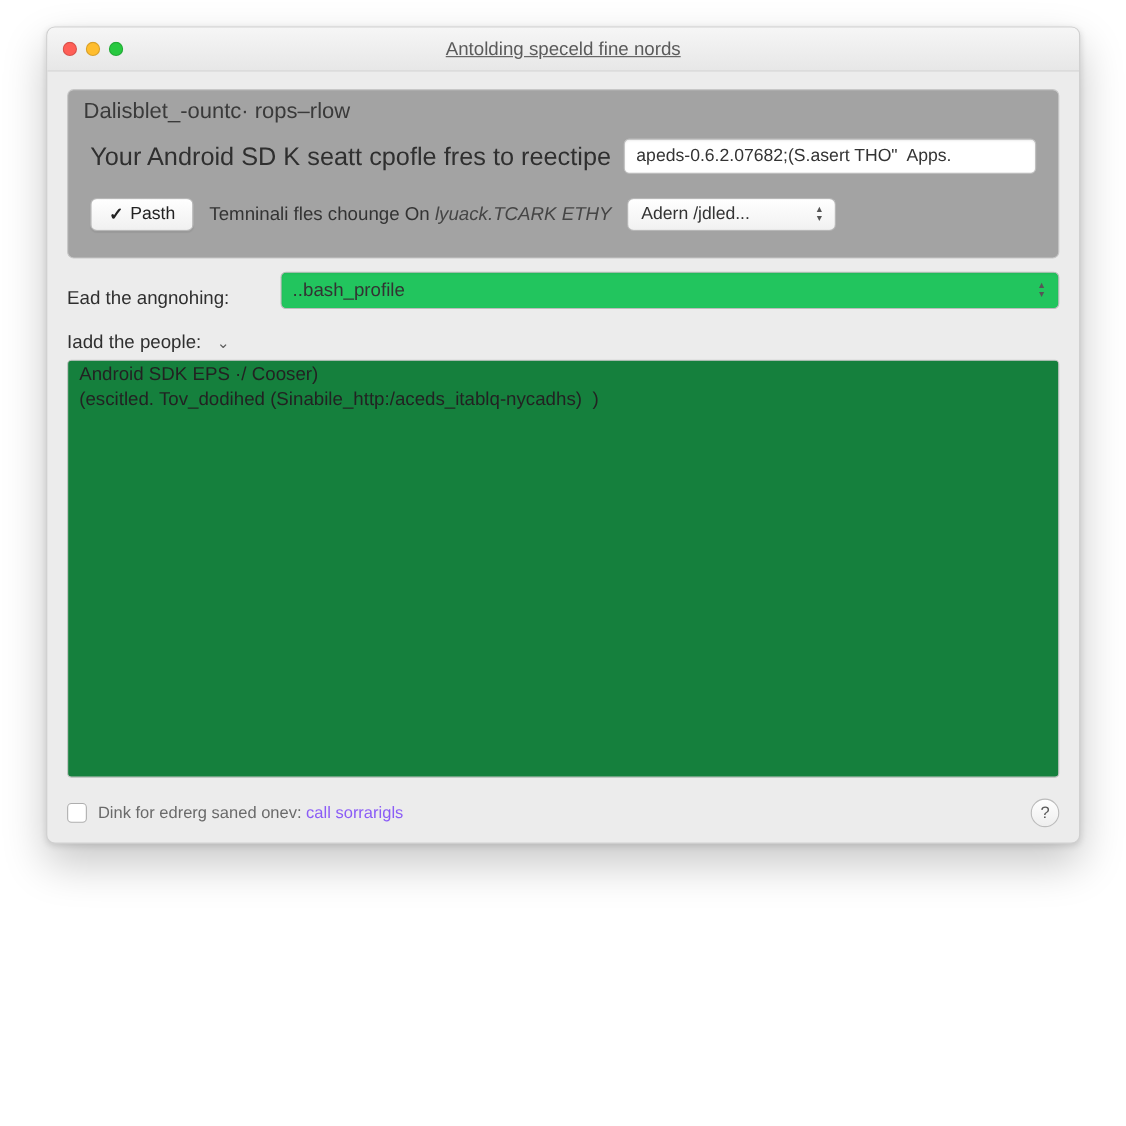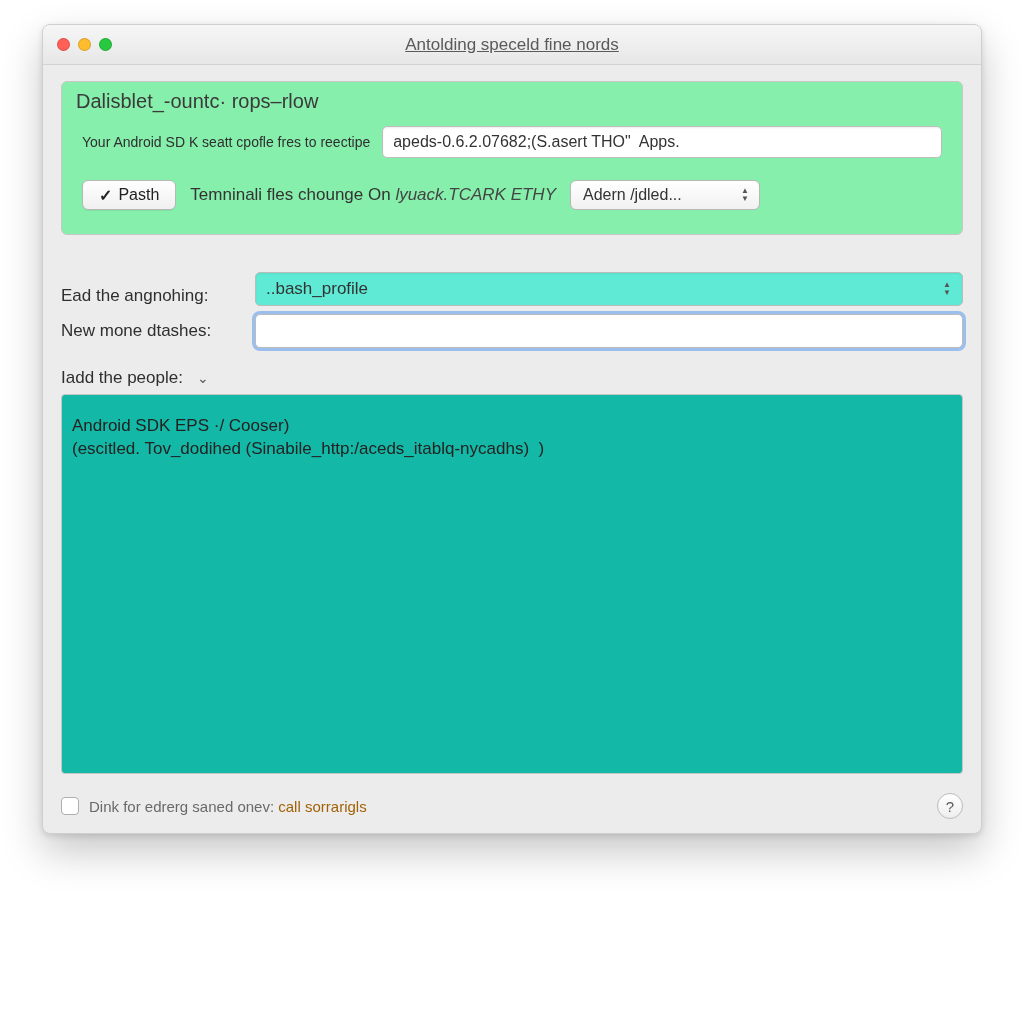--- a/index.html
+++ b/index.html
@@ -47,40 +47,40 @@
     text-decoration: underline;
   }
   .content {
     padding: 16px 18px 14px 18px;
     font-size: 17px;
     color: #2b2b2b;
   }
   .groupbox {
     border: 1px solid #c7c7c7;
     border-radius: 6px;
-    background: #86efac;
+    background: #a3a3a3;
     padding: 44px 20px 24px 20px;
     position: relative;
-    margin-bottom: 37px;
+    margin-bottom: 12px;
   }
   .group-legend {
     position: absolute;
     top: 8px;
     left: 14px;
     font-size: 20px;
     color: #3a3a3a;
     background: transparent;
   }
   .row1 {
     display: flex;
     align-items: center;
     gap: 12px;
     margin-bottom: 22px;
   }
-  .sdk-label { font-size: 14px; color: #2f2f2f; white-space: nowrap; }
+  .sdk-label { font-size: 23px; color: #2f2f2f; white-space: nowrap; }
   .text-input {
     flex: 1;
     height: 32px;
     background: #ffffff;
     border: 1px solid #bdbdbd;
     border-radius: 5px;
     padding: 0 10px;
     font-size: 16px;
     color: #333;
     box-shadow: inset 0 1px 2px rgba(0,0,0,0.08);
@@ -148,21 +148,21 @@
     color: #2f2f2f;
     padding-top: 6px;
   }
   .combo {
     flex: 1;
     position: relative;
   }
   .combo input {
     width: 100%;
     height: 34px;
-    background: #5eead4;
+    background: #22c55e;
     border: 1px solid #bcbcbc;
     border-radius: 5px;
     padding: 0 34px 0 10px;
     font-size: 17px;
     color: #333;
     box-shadow: inset 0 1px 2px rgba(0,0,0,0.06);
   }
   .combo .stepper-arrows { top: 7px; right: 8px; }
   .helper-text {
     font-size: 17px;
@@ -189,24 +189,24 @@
     margin-bottom: 6px;
   }
   .chevron {
     font-size: 14px;
     color: #5b5b5b;
     cursor: pointer;
   }
   .textarea-box {
     width: 100%;
     height: 380px;
-    background: #14b8a6;
+    background: #15803d;
     border: 1px solid #c6c6c6;
     border-radius: 4px;
-    padding: 20px 10px;
+    padding: 1px 10px;
     font-size: 17px;
     color: #222;
     line-height: 1.35;
     resize: none;
     font-family: inherit;
     white-space: pre-wrap;
   }
   .footer {
     display: flex;
     align-items: center;
@@ -214,21 +214,21 @@
     padding-top: 14px;
   }
   .checkbox {
     width: 18px; height: 18px;
     background: #fff;
     border: 1px solid #aeaeae;
     border-radius: 4px;
     cursor: pointer;
   }
   .footer-text { font-size: 15px; color: #6a6a6a; }
-  .footer-link { color: #a16207; cursor: pointer; }
+  .footer-link { color: #8b5cf6; cursor: pointer; }
   .help-btn {
     margin-left: auto;
     width: 26px; height: 26px;
     border-radius: 50%;
     background: linear-gradient(#ffffff,#eeeeee);
     border: 1px solid #bcbcbc;
     color: #5a5a5a;
     font-size: 15px;
     display: flex; align-items: center; justify-content: center;
     cursor: pointer;
@@ -280,24 +280,20 @@
       <div class="combo">
         <input type="text" value="..bash_profile" style="">
         <div class="stepper-arrows">
           <div>▲</div>
             <div>▼</div>
         </div>
       </div>
     </div>
 
 
-    <div class="form-row" style="align-items:center;">
-      <div class="form-label" style="padding-top:0;">New mone dtashes:</div>
-      <input class="focused-input" type="text" value="" style="">
-    </div>
 
     <div class="disclosure-row">
       <div class="form-label" style="width:auto;min-width:auto;padding-top:0;">Iadd the people:</div>
       <span class="chevron">⌄</span>
     </div>
 
     <textarea class="textarea-box" style="">Android SDK EPS ·/ Cooser)
 (escitled. Tov_dodihed (Sinabile_http:/aceds_itablq-nycadhs)  )</textarea>
 
     <div class="footer">

